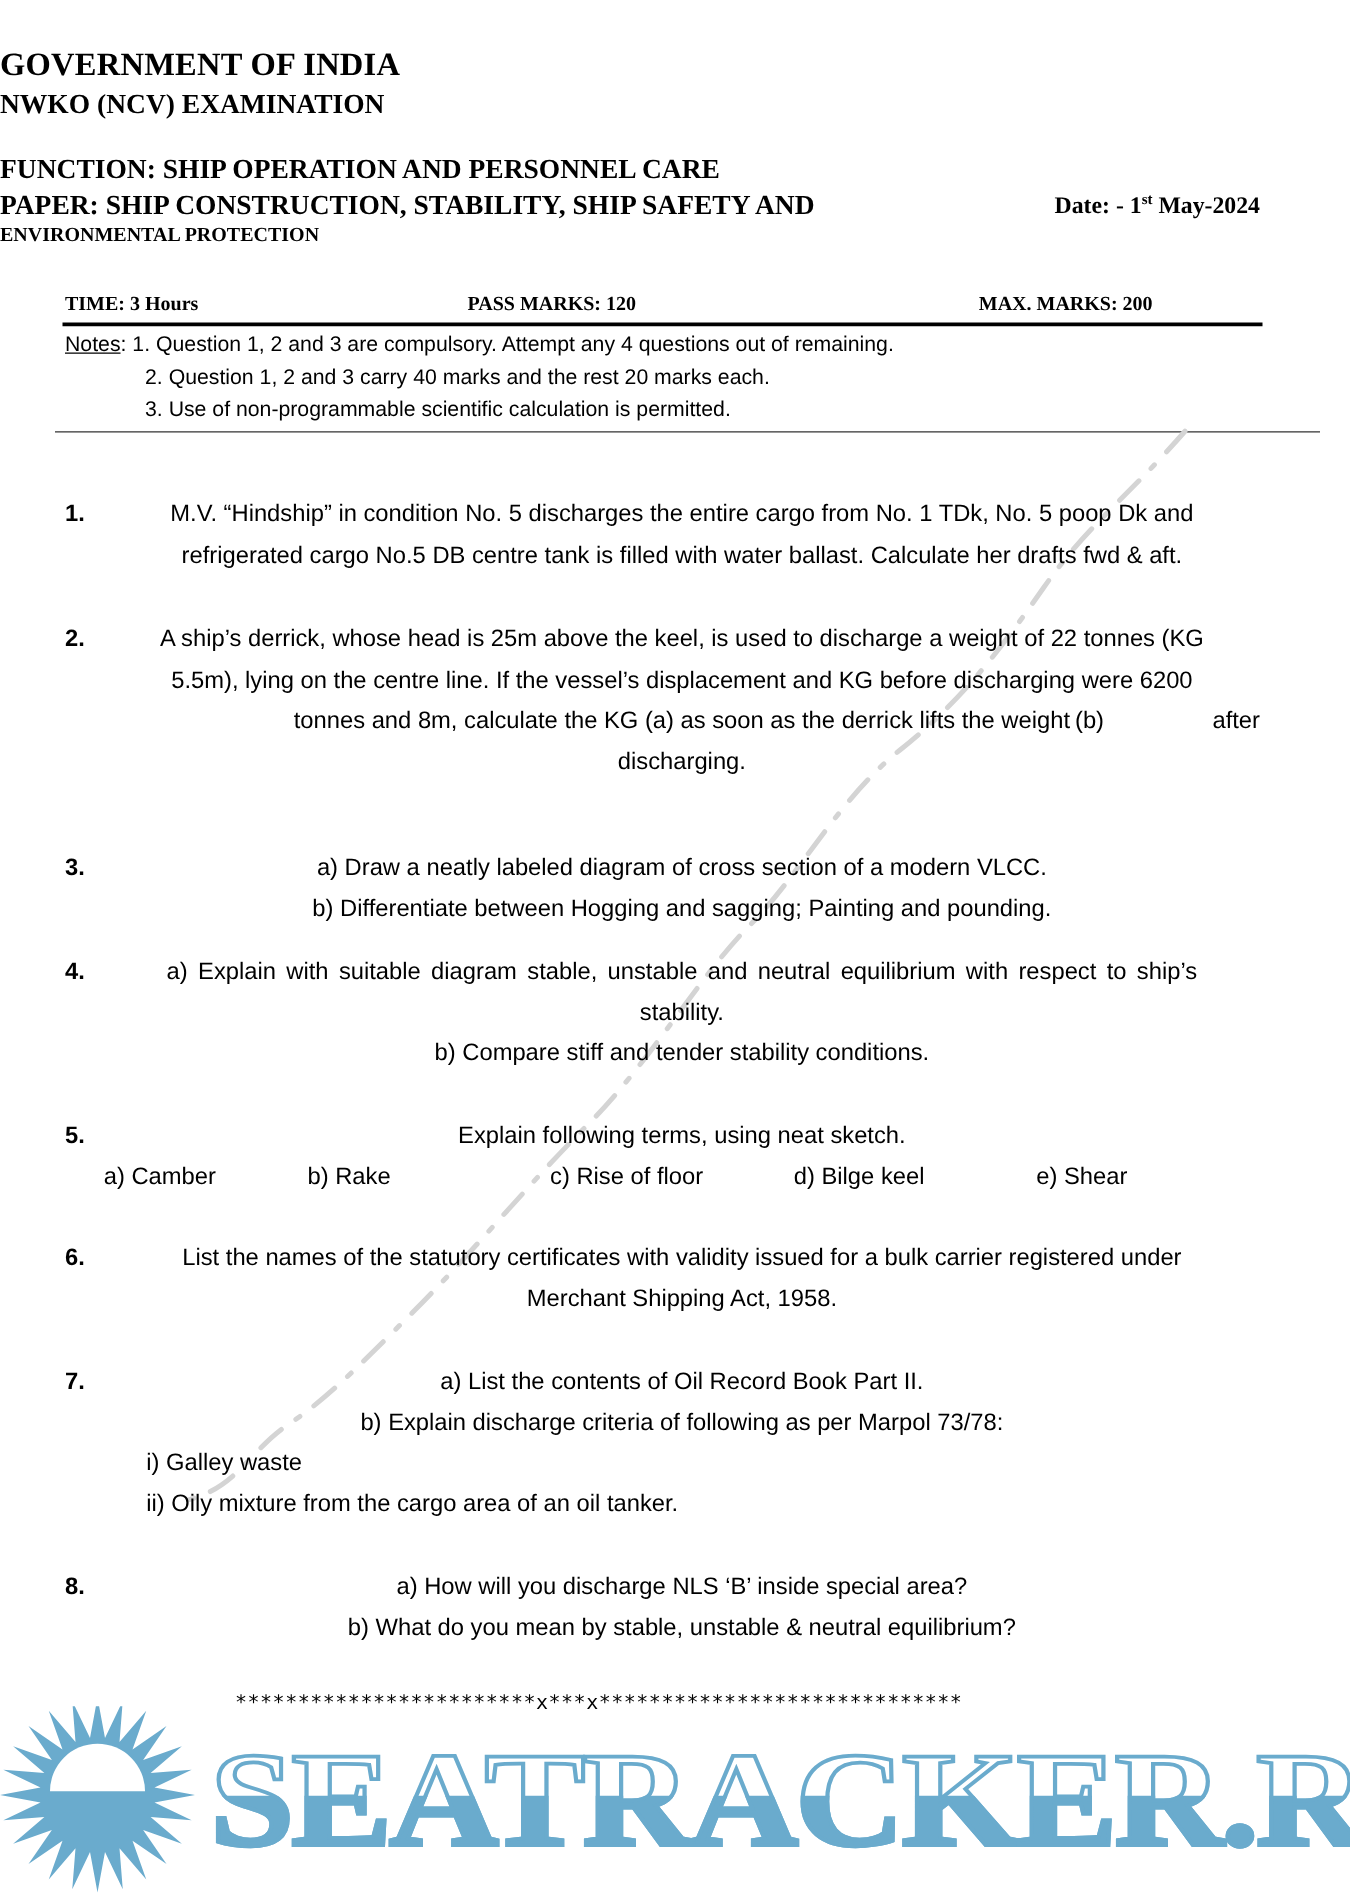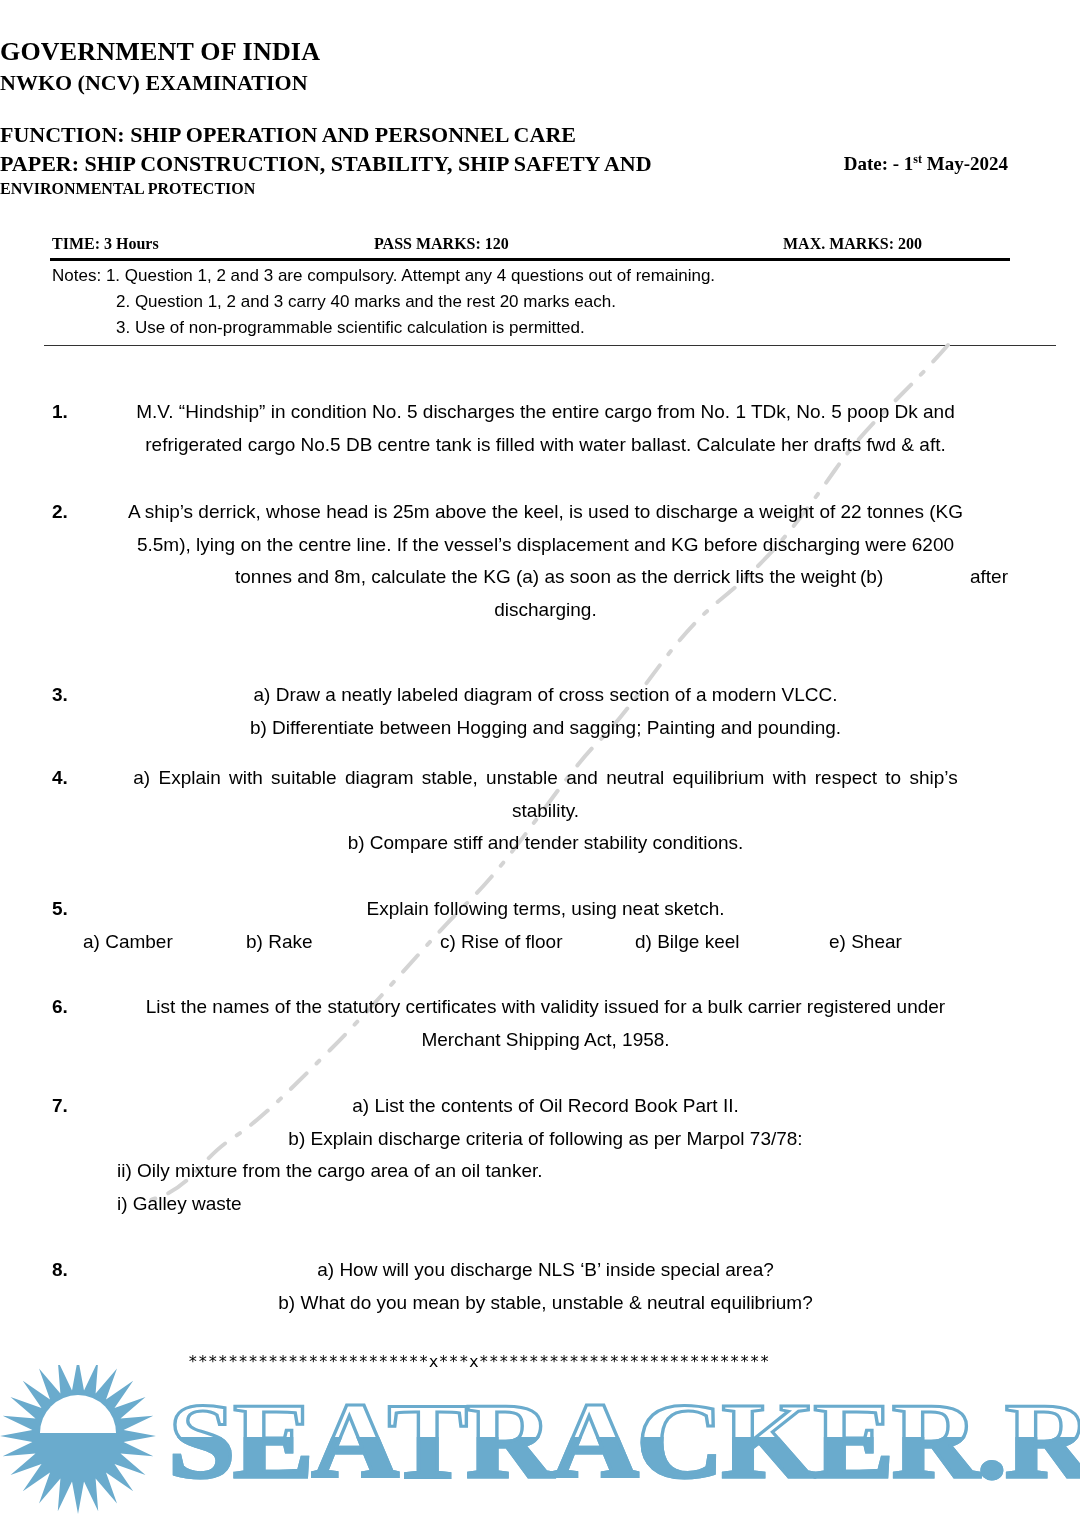--- a/index.html
+++ b/index.html
@@ -15,21 +15,21 @@
     #date sup { font-size: 12px; vertical-align: 7px; }
     #fn { top: 122px; font-size: 22px; }
     #paper1 { top: 151px; font-size: 22px; }
     #paper2 { top: 180px; font-size: 16px; }
 
     #meta-row { position: absolute; top: 235px; left: 52px; width: 958px; height: 22px; font-size: 16px; }
     #meta-row span { position: absolute; top: 0; }
     #meta-rule { position: absolute; top: 258px; left: 50px; width: 960px; height: 3px; background: #000; }
 
     #notes { position: absolute; top: 263px; left: 52px; font-size: 17px; line-height: 26px; }
-    #notes .lbl { }
+    #notes .lbl { text-decoration: underline; }
     #notes .indent { padding-left: 64px; }
     #notes-rule { position: absolute; top: 345px; left: 44px; width: 1012px; height: 1px; background: #333; }
 
     .q { position: absolute; left: 52px; width: 956px; font-size: 19px; line-height: 32.5px; }
     .q .num { position: absolute; left: 0; top: 0; font-weight: bold; }
     .q .body { margin-left: 31px; text-align: center; }
     .q .sub2 { margin-left: 65px; }
     #q1 { top: 396px; }
     #q2 { top: 496px; }
     #q3 { top: 679px; }
@@ -141,22 +141,22 @@
     <div>Merchant Shipping Act, 1958.</div>
   </div>
 </div>
 
 <div id="q7" class="q">
   <span class="num">7.</span>
   <div class="body">
     <div>a) List the contents of Oil Record Book Part II.</div>
     <div>b)  Explain discharge criteria of following as per Marpol 73/78:</div>
   </div>
+  <div class="sub2">i) Galley waste</div>
   <div class="sub2">ii) Oily mixture from the cargo area of an oil tanker.</div>
-  <div class="sub2">i) Galley waste</div>
 </div>
 
 <div id="q8" class="q">
   <span class="num">8.</span>
   <div class="body">
     <div>a) How will you discharge NLS ‘B’ inside special area?</div>
     <div>b) What do you mean by stable, unstable &amp; neutral equilibrium?</div>
   </div>
 </div>
 

